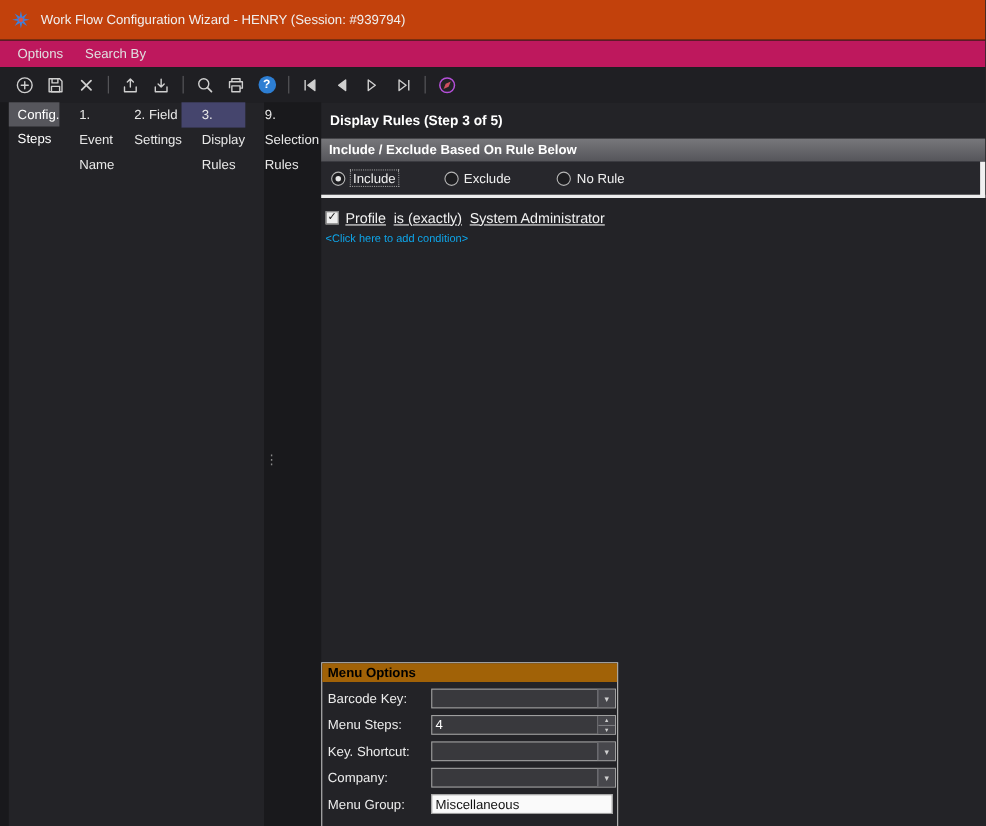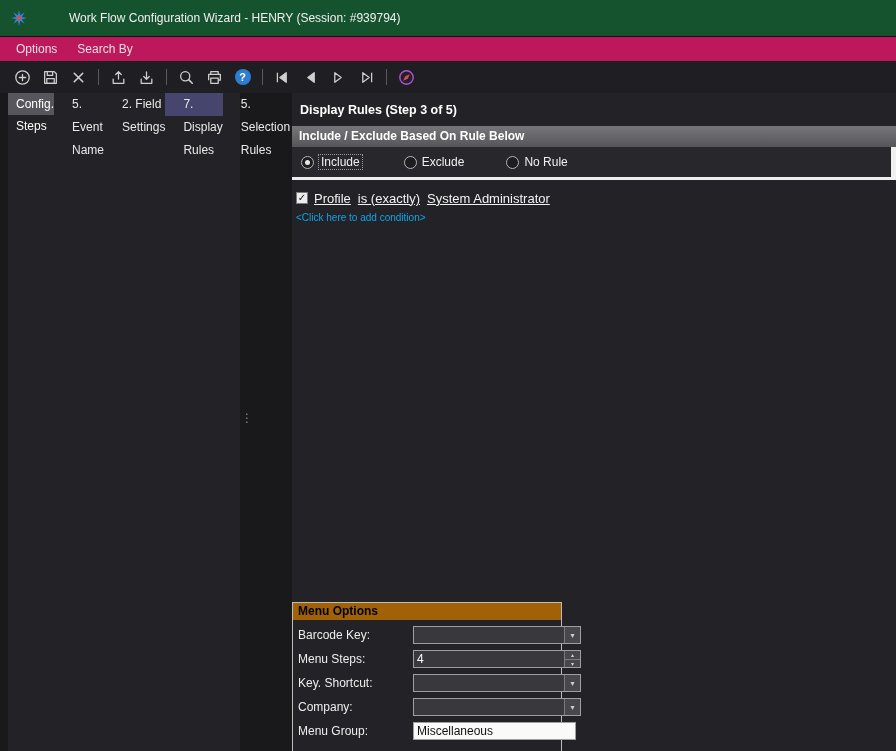--- a/index.html
+++ b/index.html
@@ -1,19 +1,19 @@
 <!DOCTYPE html>
 <html><head>
 <meta charset="utf-8">
 <style>
   html,body{margin:0;padding:0;background:#333;}
   .window{width:896px;height:751px;background:#19191c;font-family:"Liberation Sans","DejaVu Sans",sans-serif;color:#e6e6e6;position:relative;overflow:hidden;}
 
   
-  .titlebar{height:37px;background:#14532d;display:flex;align-items:center;padding:0 10px;box-sizing:border-box;border-bottom:1px solid #121214;gap:32px;}
+  .titlebar{height:37px;background:#c2410c;display:flex;align-items:center;padding:0 10px;box-sizing:border-box;border-bottom:1px solid #121214;}
   .app-icon{width:18px;height:18px;display:flex;align-items:center;justify-content:center;}
   .title-text{margin-left:9px;font-size:12px;color:#f0f0f0;}
 
   
   .menubar{height:24px;background:#be185d;display:flex;align-items:center;padding-left:6px;}
   .menu-item{padding:0 10px;font-size:12px;color:#e0e0e0;line-height:24px;cursor:default;}
 
   
   .toolbar{height:32px;background:#1f1f23;display:flex;align-items:center;padding-left:10px;gap:3px;}
   .tbtn{width:25px;height:24px;display:flex;align-items:center;justify-content:center;}
@@ -46,21 +46,21 @@
   .conditions{padding:9px 0 0 4px;}
   .condition-line{display:flex;align-items:center;height:18px;}
   .checkbox{width:12px;height:12px;background:#ececec;border:1px solid #7a7a7a;box-sizing:border-box;display:flex;align-items:center;justify-content:center;margin-right:6px;flex:none;cursor:default;}
   .check{font-size:10px;color:#111;line-height:10px;font-weight:bold;}
   .cond-link{color:#f2f2f2;text-decoration:underline;font-size:13px;margin-right:7px;cursor:pointer;}
   .add-condition{font-size:10px;color:#0ea5e9;margin-top:5px;cursor:pointer;}
 
   
   .menu-options{position:absolute;left:0;top:509px;width:270px;height:150px;border:1px solid #bdbdbd;box-sizing:border-box;background:#232327;}
   .group-header{height:17px;line-height:17px;background:#a16207;color:#000;font-weight:bold;font-size:12px;padding-left:5px;}
-  .field-row{display:flex;align-items:center;margin:6px 4px 0 5px;height:18px;gap:21px;}
+  .field-row{display:flex;align-items:center;margin:6px 4px 0 5px;height:18px;}
   .field-row:first-of-type{margin-top:8px;}
   .field-label{width:94px;font-size:12px;color:#ededed;flex:none;}
   .control{width:168px;height:18px;box-sizing:border-box;flex:none;}
   .combo{display:flex;background:#39393d;border:1px solid #9f9f9f;}
   .combo-value{flex:1;font-size:12px;color:#e8e8e8;line-height:16px;padding:0 3px;overflow:hidden;}
   .combo-btn{width:15px;background:#47474c;border-left:1px solid #7c7c80;color:#cfcfcf;font-size:8px;display:flex;align-items:center;justify-content:center;cursor:default;}
   .spinner{display:flex;background:#39393d;border:1px solid #9f9f9f;}
   .spin-value{flex:1;font-size:12px;color:#fff;line-height:16px;padding:0 3px;}
   .spin-btns{width:15px;display:flex;flex-direction:column;border-left:1px solid #7c7c80;}
   .spin-btn{flex:1;background:#47474c;color:#cfcfcf;font-size:6px;display:flex;align-items:center;justify-content:center;cursor:default;}
@@ -167,24 +167,24 @@
           <circle cx="8" cy="8" r="6.3" stroke="#b44fd8" stroke-width="1.3" fill="#222226"></circle>
           <path d="M8 3.6L9.7 8 8 12.4 6.3 8z" fill="#cf4f5f" transform="rotate(45 8 8)"></path>
         </svg>
     </span>
   </div>
 
   <div class="body">
 
     <div class="sidebar">
       <div class="sidebar-header">Config. Steps</div>
-      <div class="side-item">5. Event Name</div>
+      <div class="side-item">1. Event Name</div>
       <div class="side-item">2. Field Settings</div>
-      <div class="side-item selected">7. Display Rules</div>
-      <div class="side-item">5. Selection Rules</div>
+      <div class="side-item selected">3. Display Rules</div>
+      <div class="side-item">9. Selection Rules</div>
     </div>
 
     <div class="splitter">
       <span class="grip">⋮</span>
     </div>
 
     <div class="main">
       <div class="step-title">Display Rules (Step 3 of 5)</div>
 
       <div class="rule-panel">

